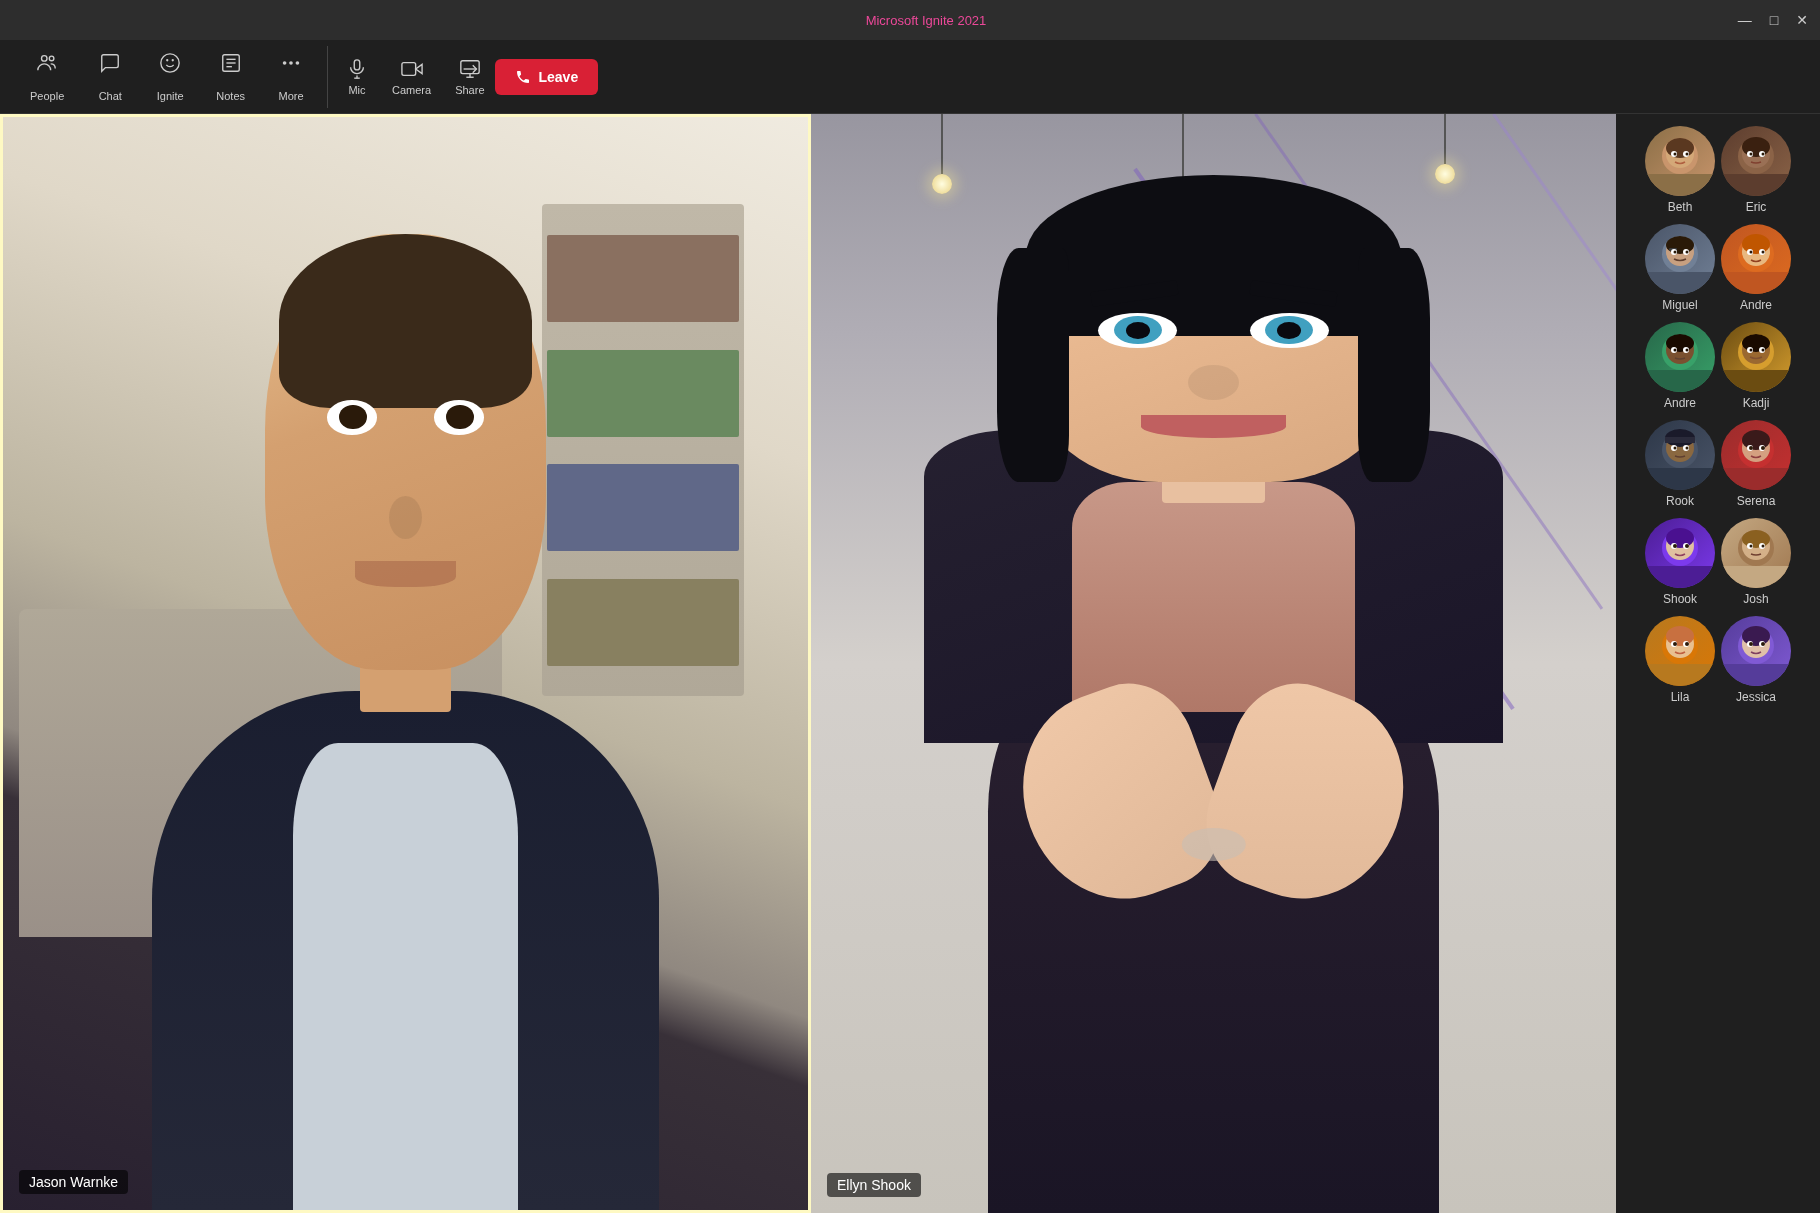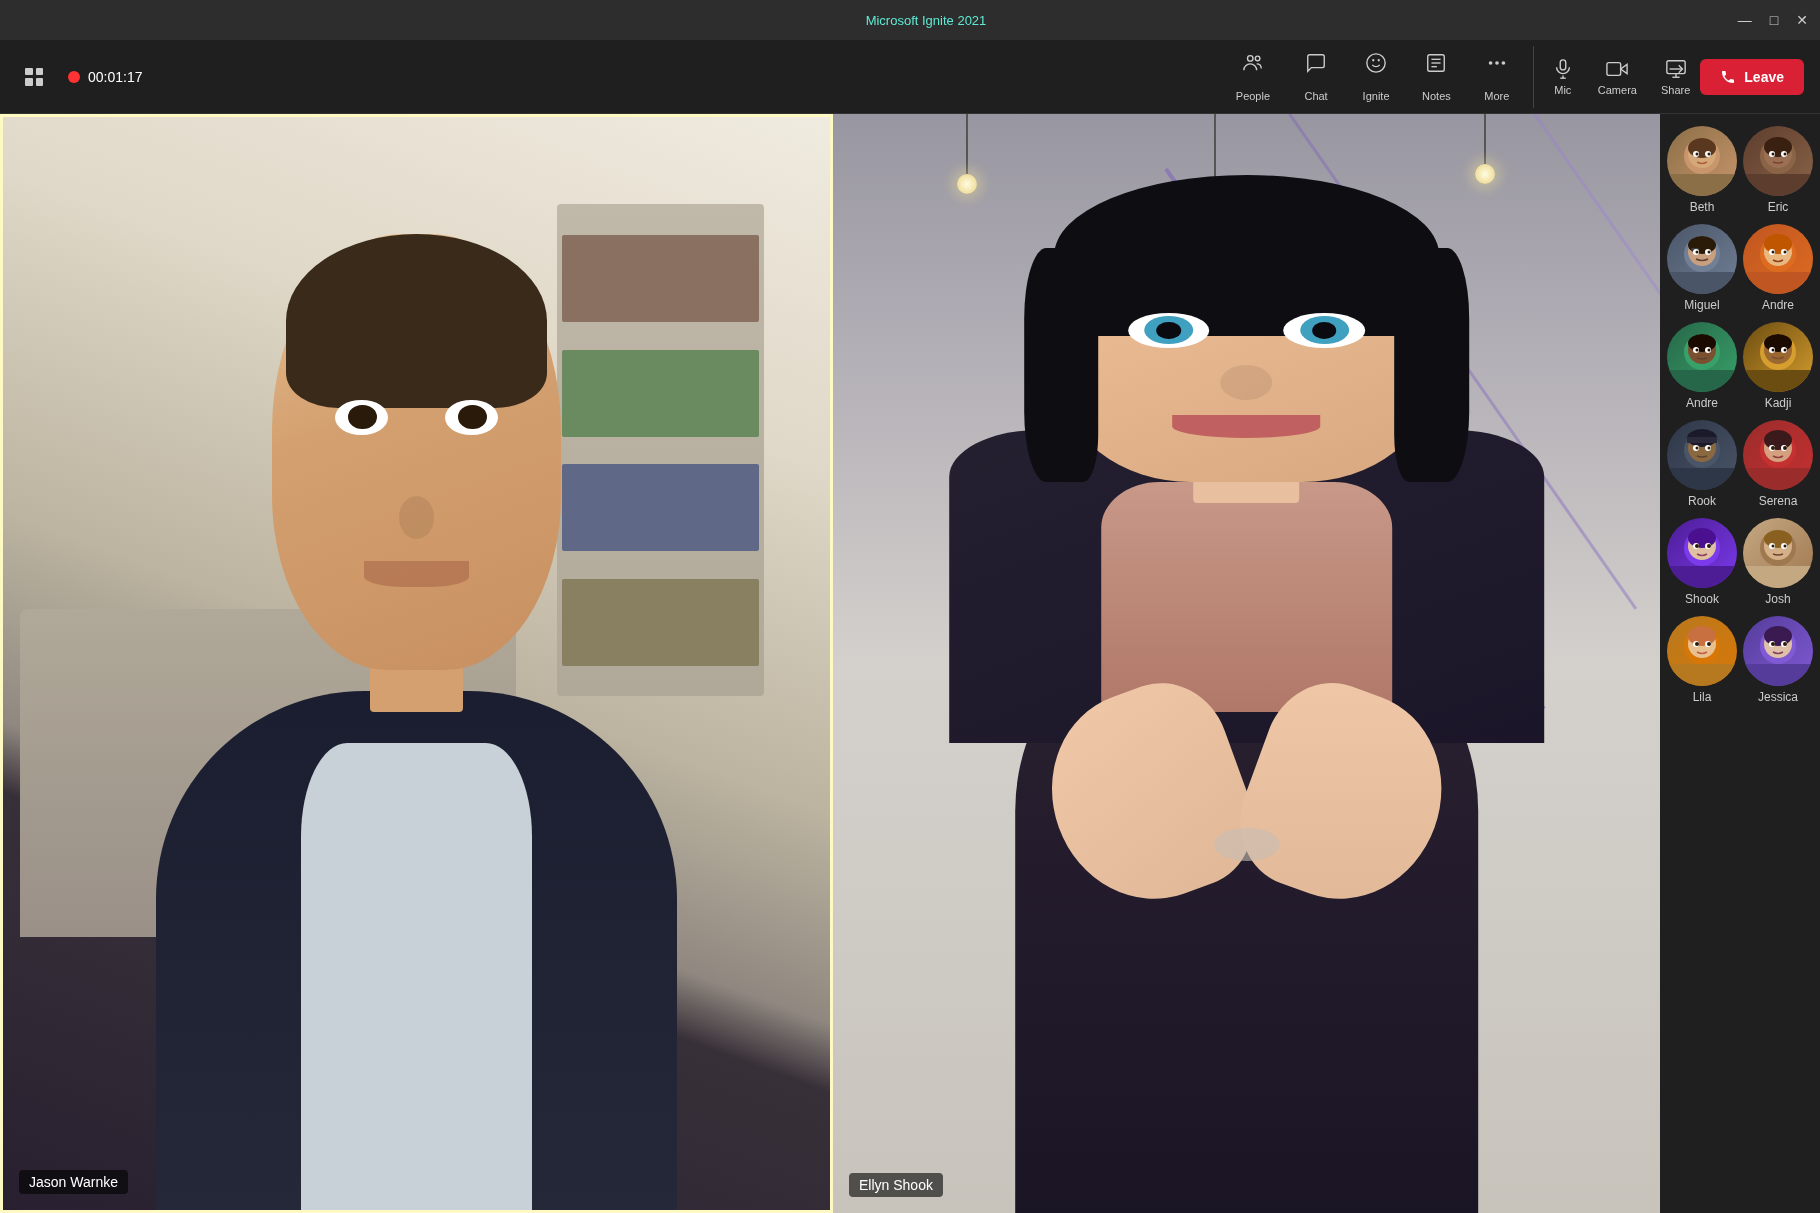--- a/index.html
+++ b/index.html
@@ -17,21 +17,21 @@
     .title-bar {
       background: #2d2d2d;
       height: 40px;
       display: flex;
       align-items: center;
       justify-content: center;
       position: relative;
       flex-shrink: 0;
     }
     .title-bar-title {
-      color: #5eead4;
+      color: #ec4899;
       font-size: 13px;
       margin-left: 32px;
     }
     .title-bar-controls {
       position: absolute;
       right: 12px;
       display: flex;
       gap: 18px;
       align-items: center;
     }
@@ -179,21 +179,21 @@
       font-weight: 500;
     }
 
     
     .video-panel-right {
       flex: 1;
     }
 
     
     .sidebar {
-      width: 160px;
+      width: 204px;
       background: #1f1f1f;
       display: flex;
       flex-direction: column;
       gap: 2px;
       padding: 12px 8px;
       overflow-y: auto;
     }
 
     .participant-item {
       display: flex;
@@ -593,34 +593,20 @@
 <div class="title-bar">
   <span class="title-bar-title">Microsoft Ignite 2021</span>
   <div class="title-bar-controls">
     <span class="title-bar-btn">—</span>
     <span class="title-bar-btn">□</span>
     <span class="title-bar-btn">✕</span>
   </div>
 </div>
 
 <div class="toolbar">
-  <div class="toolbar-left">
-    <div class="grid-icon-btn">
-      <div class="grid-icon">
-        <span></span>
-          <span></span>
-          <span></span>
-          <span></span>
-      </div>
-    </div>
-    <div class="recording-indicator">
-      <div class="rec-dot"></div>
-      <span>00:01:17</span>
-    </div>
-  </div>
 
   <div class="toolbar-center">
 
     <div class="toolbar-btn">
       <svg viewBox="0 0 24 24" fill="none" stroke="#cccccc" stroke-width="1.5">
         <circle cx="9" cy="7" r="3"></circle>
         <circle cx="17" cy="7" r="2.5"></circle>
         <path d="M2 20c0-4 3.1-7 7-7s7 3 7 7"></path>
         <path d="M16 13c2.5 0 5 1.5 5 5"></path>
       </svg>

